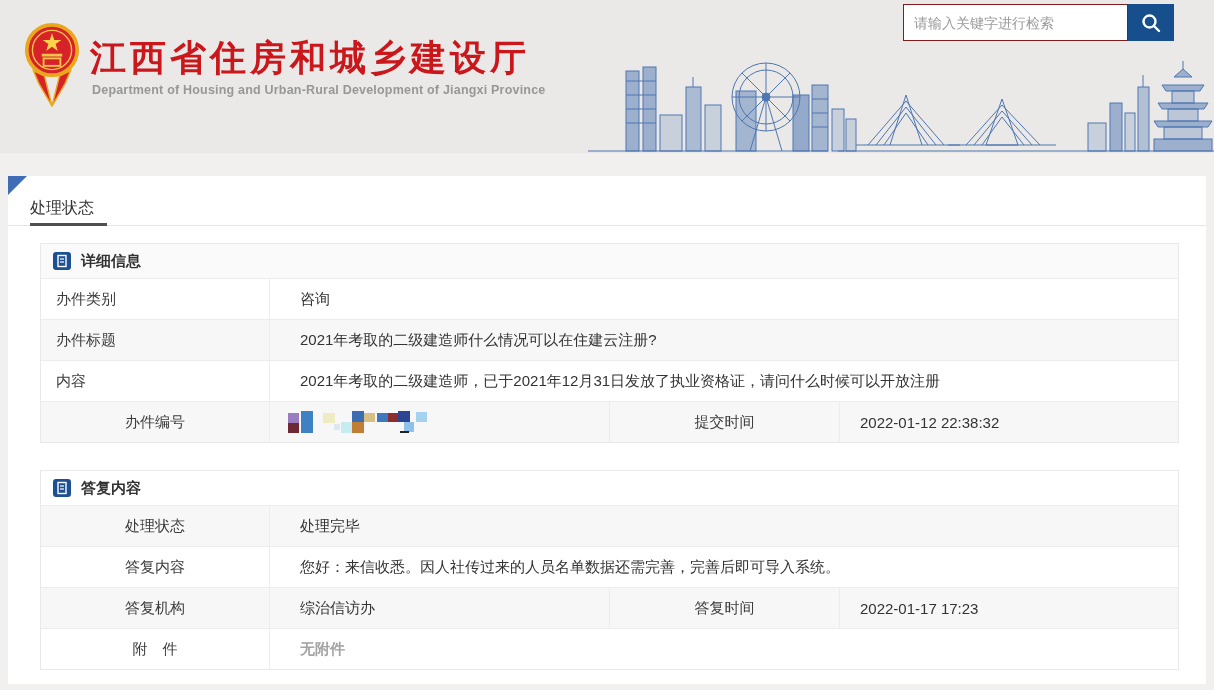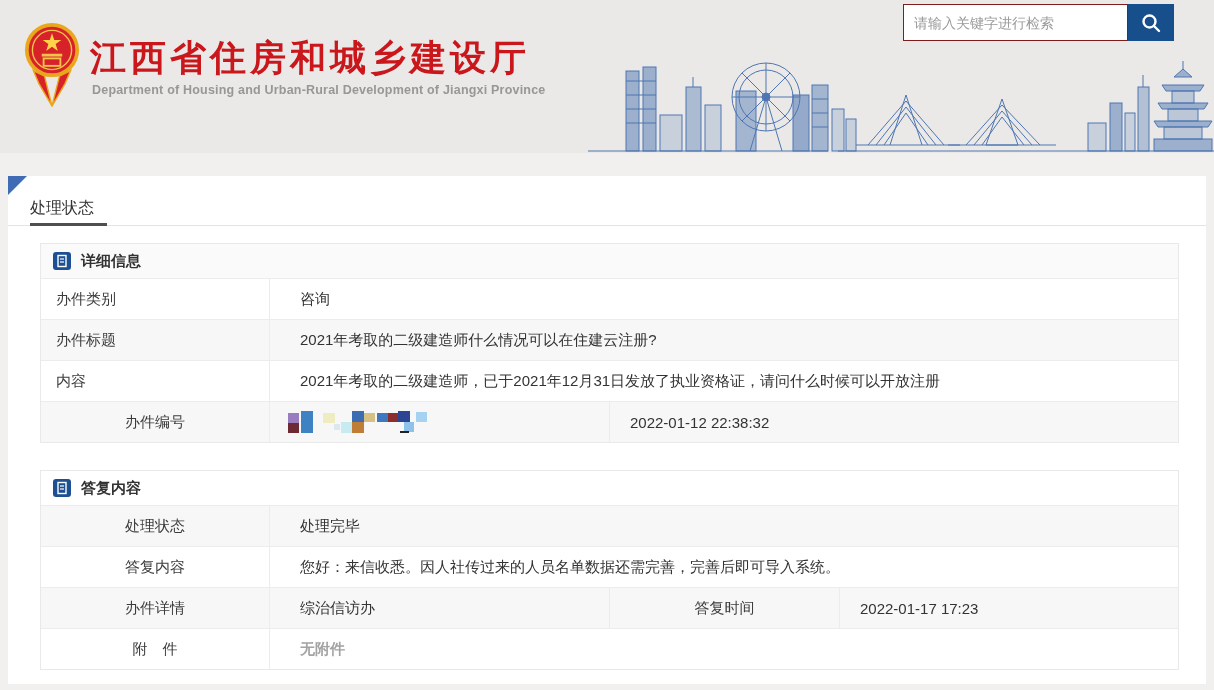--- a/index.html
+++ b/index.html
@@ -193,20 +193,21 @@
               <div style="left: 76px; top: 3px; width: 11px; height: 9px; background: rgb(216, 192, 132);"></div>
               <div style="left: 64px; top: 12px; width: 12px; height: 11px; background: rgb(191, 125, 54);"></div>
               <div style="left: 89px; top: 3px; width: 11px; height: 9px; background: rgb(62, 120, 192);"></div>
               <div style="left: 100px; top: 3px; width: 11px; height: 9px; background: rgb(140, 46, 46);"></div>
               <div style="left: 110px; top: 1px; width: 12px; height: 11px; background: rgb(44, 68, 148);"></div>
               <div style="left: 116px; top: 12px; width: 10px; height: 10px; background: rgb(143, 194, 234);"></div>
               <div style="left: 128px; top: 2px; width: 11px; height: 10px; background: rgb(166, 210, 242);"></div>
               <div style="left: 112px; top: 21px; width: 9px; height: 2px; background: rgb(34, 34, 34);"></div>
             </div>
         </div>
+        <div class="cell lbl-center">提交时间</div>
         <div class="cell val-date">2022-01-12 22:38:32</div>
       </div>
     </div>
 
     <div class="section section-2">
       <div class="sec-header">
         <svg class="sec-icon" viewBox="0 0 18 18">
           <rect x="0" y="0" width="18" height="18" rx="3" fill="#1d5092"></rect>
           <rect x="5" y="3.5" width="8" height="11" fill="none" stroke="#ffffff" stroke-width="1.4"></rect>
           <line x1="7" y1="7" x2="11" y2="7" stroke="#ffffff" stroke-width="1.2"></line>
@@ -219,21 +220,21 @@
         <div class="cell lbl-center">处理状态</div>
         <div class="cell val">处理完毕</div>
       </div>
 
       <div class="row cols2">
         <div class="cell lbl-center">答复内容</div>
         <div class="cell val">您好：来信收悉。因人社传过来的人员名单数据还需完善，完善后即可导入系统。</div>
       </div>
 
       <div class="row cols4 gray">
-        <div class="cell lbl-center">办件详情</div>
+        <div class="cell lbl-center">答复机构</div>
         <div class="cell val">综治信访办</div>
         <div class="cell lbl-center">答复时间</div>
         <div class="cell val-date">2022-01-17 17:23</div>
       </div>
 
       <div class="row cols2">
         <div class="cell lbl-center">附　件</div>
         <div class="cell val muted">无附件</div>
       </div>
     </div>

